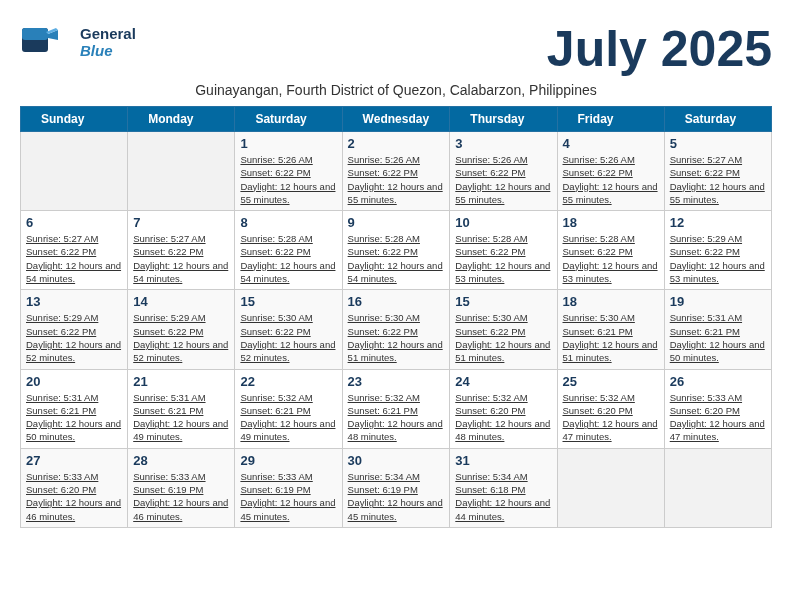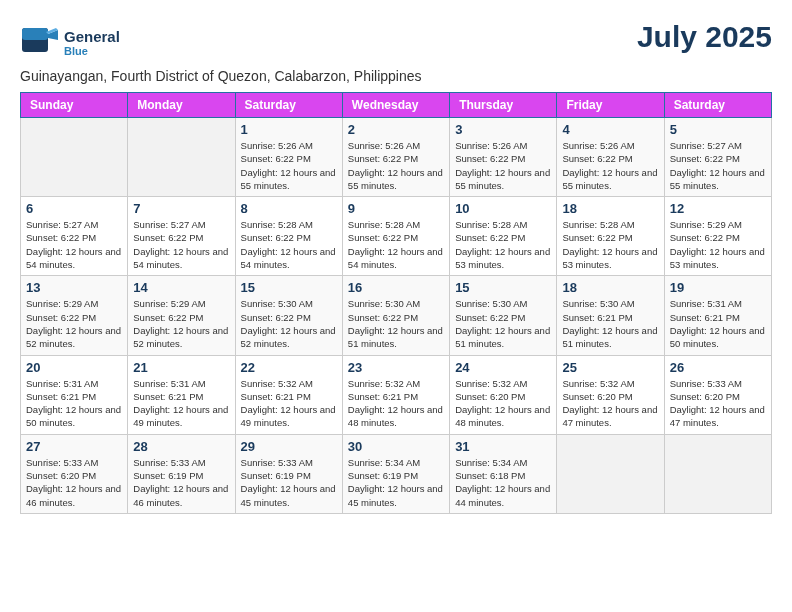--- a/index.html
+++ b/index.html
@@ -12,44 +12,45 @@
     }
     .header {
       display: flex;
       justify-content: space-between;
       align-items: flex-start;
       margin-bottom: 4px;
     }
     .logo {
       display: flex;
       align-items: center;
-      gap: 4px;
+      gap: 20px;
     }
     .month-title {
-      font-size: 30px;
+      font-size: 50px;
       font-weight: bold;
       color: #1a3a5c;
       text-align: right;
     }
     .subtitle {
+      text-align: center;
       font-size: 14px;
       color: #333;
       margin-bottom: 8px;
       font-weight: normal;
     }
     table {
       width: 100%;
       border-collapse: collapse;
       font-size: 10px;
     }
     thead th {
-      background-color: #d946ef;
+      background-color: #0369a1;
       color: #fff;
       text-align: left;
-      padding: 5px 9px;
+      padding: 5px 20px;
       font-size: 12px;
       font-weight: bold;
       border: 1px solid #2471a3;
     }
     tbody td {
       border: 1px solid #ccc;
       vertical-align: top;
       padding: 4px 5px;
       width: 107px;
       min-height: 70px;
@@ -62,20 +63,21 @@
       font-weight: bold;
       font-size: 13px;
       color: #1a3a5c;
       display: block;
       margin-bottom: 2px;
     }
     .cell-info {
       font-size: 9.5px;
       color: #333;
       line-height: 1.4;
+      text-decoration: underline;
     }
     .empty-cell {
       background: #f0f0f0 !important;
     }
     td.empty-cell {
       background: #f2f2f2 !important;
     }
   </style>
 </head>
 <body>
@@ -85,21 +87,21 @@
     <div>
       <svg width="40" height="40" viewBox="0 0 40 40">
         <rect x="2" y="8" width="26" height="24" rx="3" fill="#1a3a5c"></rect>
         <rect x="2" y="8" width="26" height="12" rx="3" fill="#2980b9"></rect>
         <polygon points="28,14 38,10 38,20 28,18" fill="#2980b9"></polygon>
         <polygon points="28,14 38,10 36,8 26,12" fill="#5dade2"></polygon>
       </svg>
     </div>
     <div>
       <div style="font-size:15px;font-weight:bold;color:#1a3a5c;">General</div>
-      <div style="font-size:11px;font-weight:bold;color:#2980b9;">Blue</div>
+      <div style="font-size:15px;font-weight:bold;color:#2980b9;font-style:italic;">Blue</div>
     </div>
   </div>
   <div class="month-title">July 2025</div>
 </div>
 
 <div class="subtitle">Guinayangan, Fourth District of Quezon, Calabarzon, Philippines</div>
 
 <table>
   <thead>
     <tr id="header-row">

